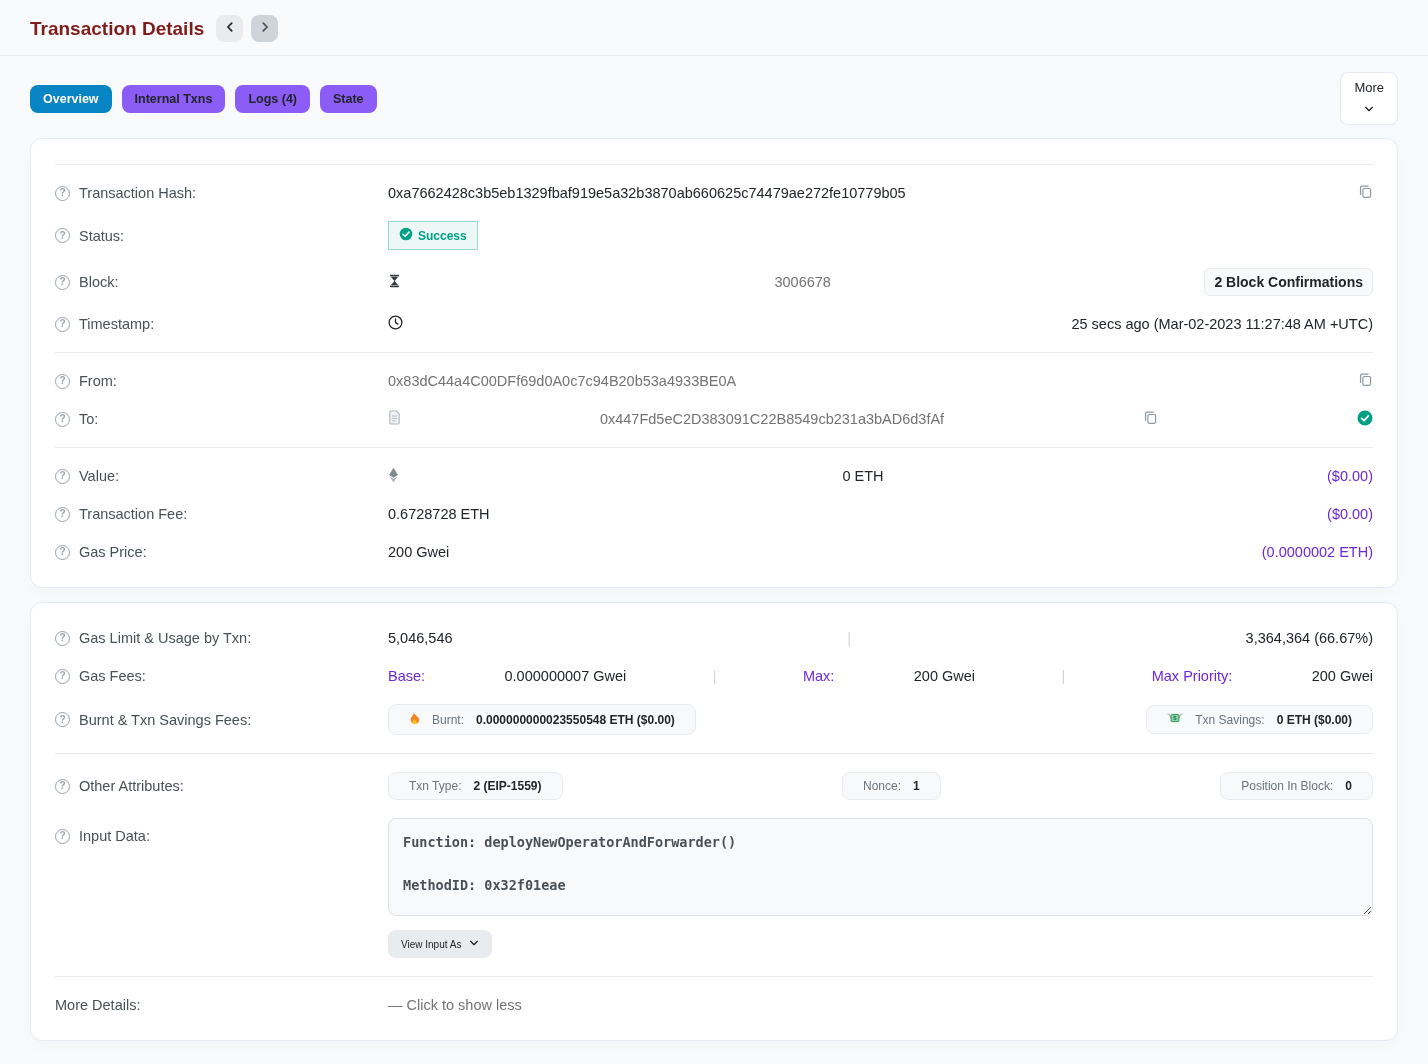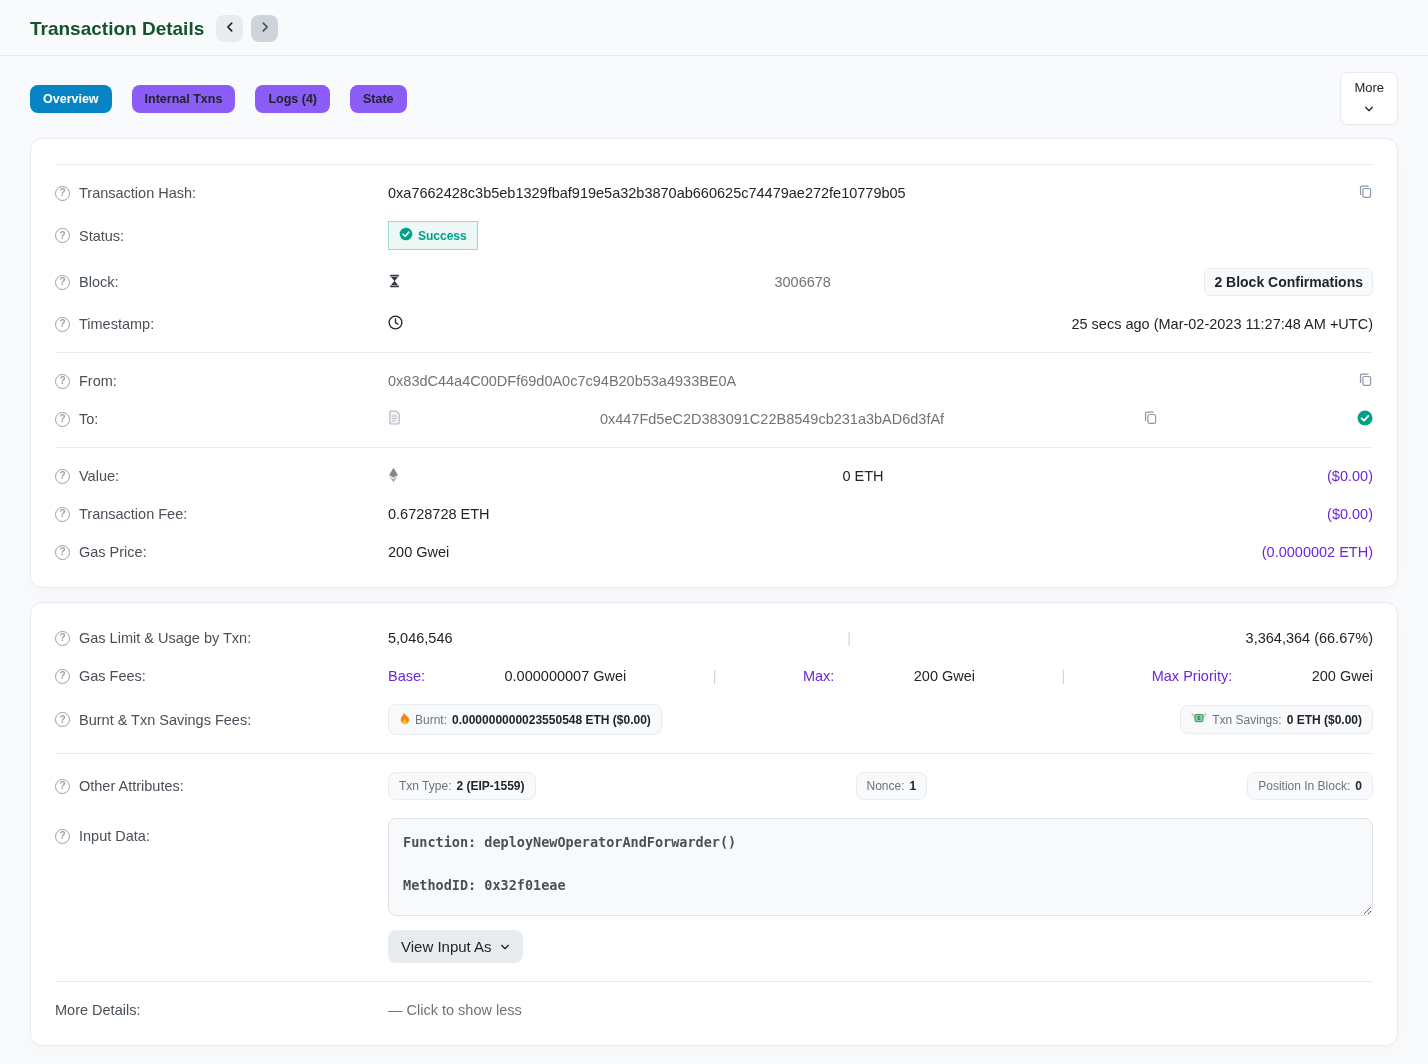--- a/index.html
+++ b/index.html
@@ -8,32 +8,32 @@
     font-family: "Liberation Sans", "DejaVu Sans", sans-serif;
     background: #f9fafb;
     color: #212529;
     font-size: 14.5px;
   }
   .page { padding-top: 15px; }
   .px { padding-left: 30px; padding-right: 30px; }
 
   
   .topbar { display: flex; align-items: center; gap: 12px; }
-  .page-title { font-size: 19px; font-weight: 700; color: #14532d; }
+  .page-title { font-size: 19px; font-weight: 700; color: #7f1d1d; }
   .navbtns { display: flex; gap: 8px; }
   .navbtn {
     width: 27px; height: 27px; border: none; border-radius: 8px;
     display: inline-flex; align-items: center; justify-content: center;
     cursor: pointer; background: #e9ecef;
   }
   .navbtn.next { background: #ced4da; }
   .page-divider { border-bottom: 1px solid #e9ecef; margin-top: 13px; }
 
   
-  .tabsrow { display: flex; align-items: center; gap: 20px; margin: 16px 30px 13px; }
+  .tabsrow { display: flex; align-items: center; gap: 10px; margin: 16px 30px 13px; }
   .tab {
     border: none; border-radius: 8px; padding: 7px 13px; font-size: 12.5px;
     font-weight: 600; cursor: pointer; background: #8b5cf6; color: #212529;
     font-family: inherit;
   }
   .tab.active { background: #0784c3; color: #fff; }
   .more-btn {
     margin-left: auto; background: #fff; border: 1px solid #e7eaf3; border-radius: 8px;
     padding: 7px 13px; font-size: 13px; color: #212529; cursor: pointer;
     display: inline-flex; align-items: center; gap: 7px; font-family: inherit;
@@ -76,38 +76,38 @@
     background: rgba(0,161,134,.07); border: 1px solid rgba(0,161,134,.35);
     color: #00a186; font-weight: 700; font-size: 12px;
     border-radius: 0; padding: 5px 10px;
   }
   .badge-gray {
     display: inline-flex; align-items: center; gap: 5px;
     background: #f8f9fa; border: 1px solid #e9ecef; border-radius: 6px;
     padding: 5px 9px; font-size: 14px; font-weight: 700; color: #212529;
   }
   .badge-pill {
-    display: inline-flex; align-items: center; gap: 5px;
+    display: inline-flex; align-items: center; gap: 12px;
     background: #f8f9fa; border: 1px solid #e9ecef; border-radius: 8px;
-    padding: 6px 10px; font-size: 12px; color: #212529;
+    padding: 6px 20px; font-size: 12px; color: #212529;
   }
   .badge-pill .plbl { color: #6c757d; }
   .badge-pill b { font-weight: 700; }
   .badge-group { display: flex; gap: 12px; flex-wrap: wrap; }
 
   .mono-box {
     width: 100%; height: 98px; resize: both;
     background: #f8f9fa; border: 1px solid #dee2e6; border-radius: 8px;
     padding: 13px 14px; color: #495057;
     font-family: "DejaVu Sans Mono", "Liberation Mono", monospace;
     font-size: 13.5px; line-height: 1.6; font-weight: bold;
   }
   .view-input-btn {
     margin-top: 11px; background: #e9ecef; border: none; border-radius: 8px;
-    padding: 8px 13px; font-size: 15px; color: #212529; cursor: pointer;
+    padding: 8px 13px; font-size: 10px; color: #212529; cursor: pointer;
     display: inline-flex; align-items: center; gap: 8px; font-family: inherit;
   }
   svg { flex: none; }
 </style>
 </head>
 <body>
 
 <div class="page">
 
   <div class="topbar px">

